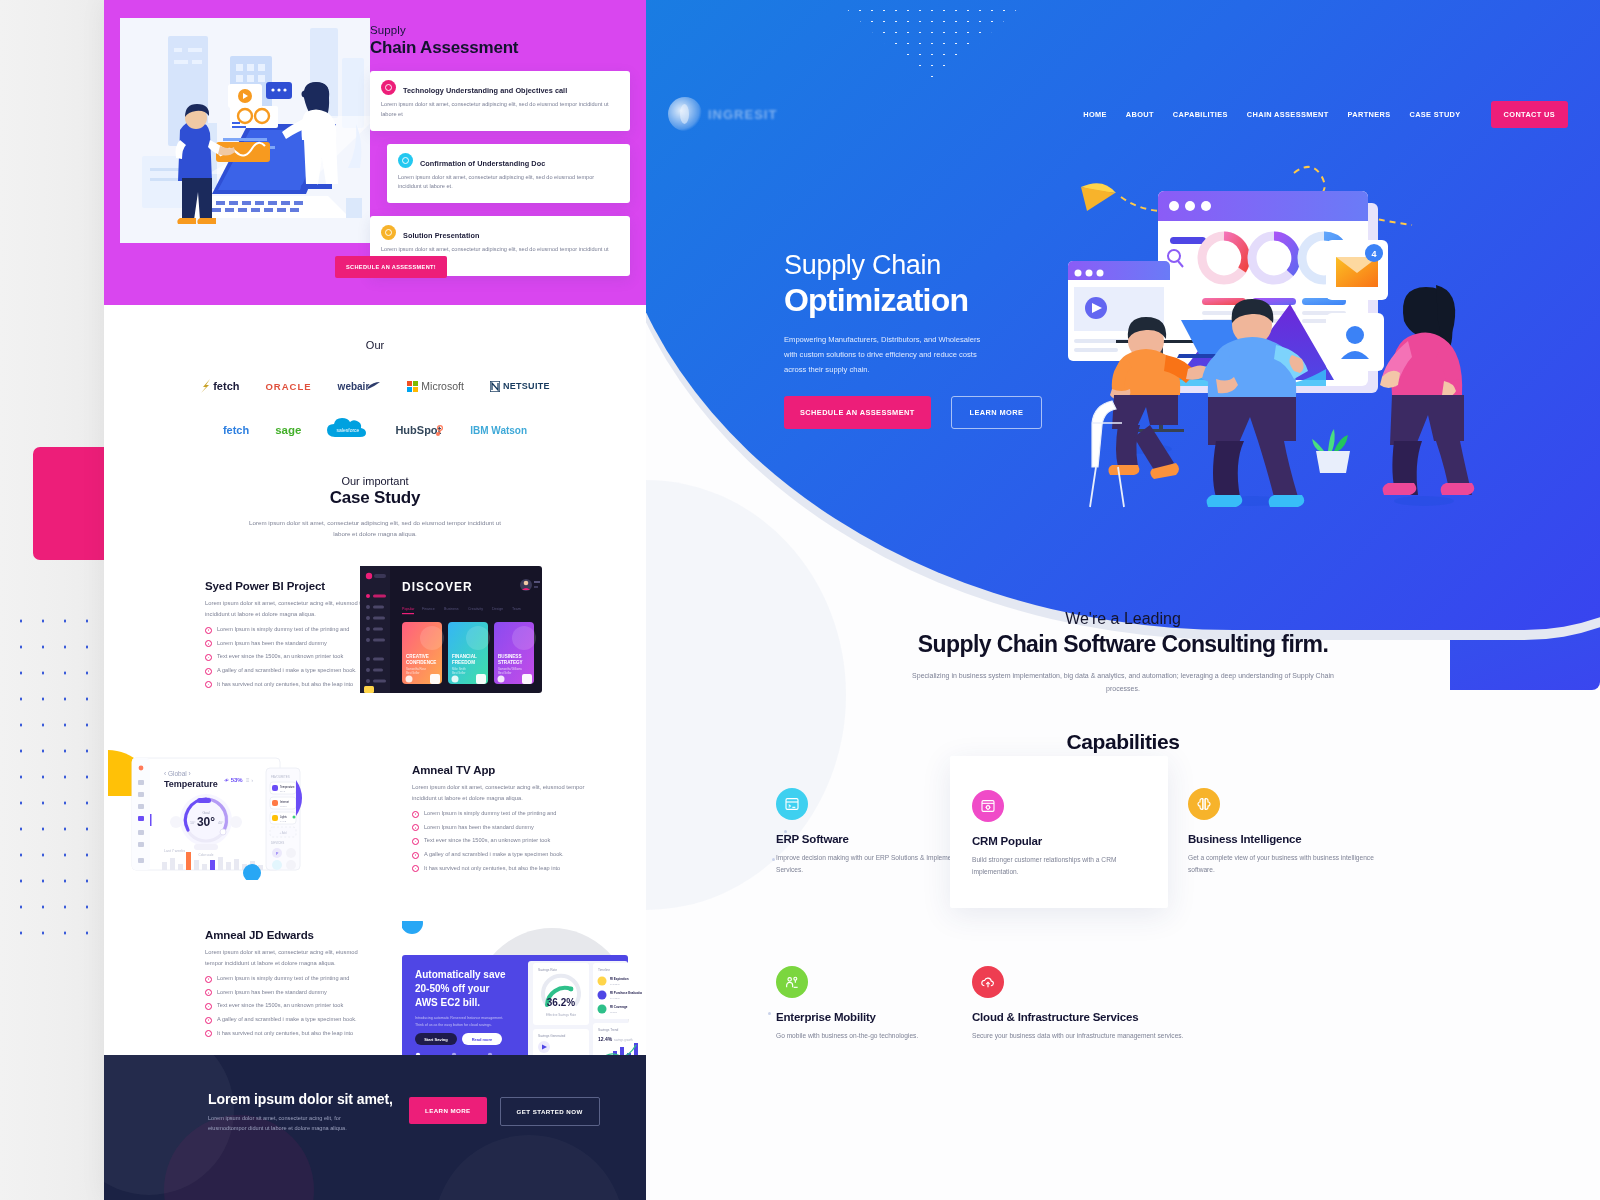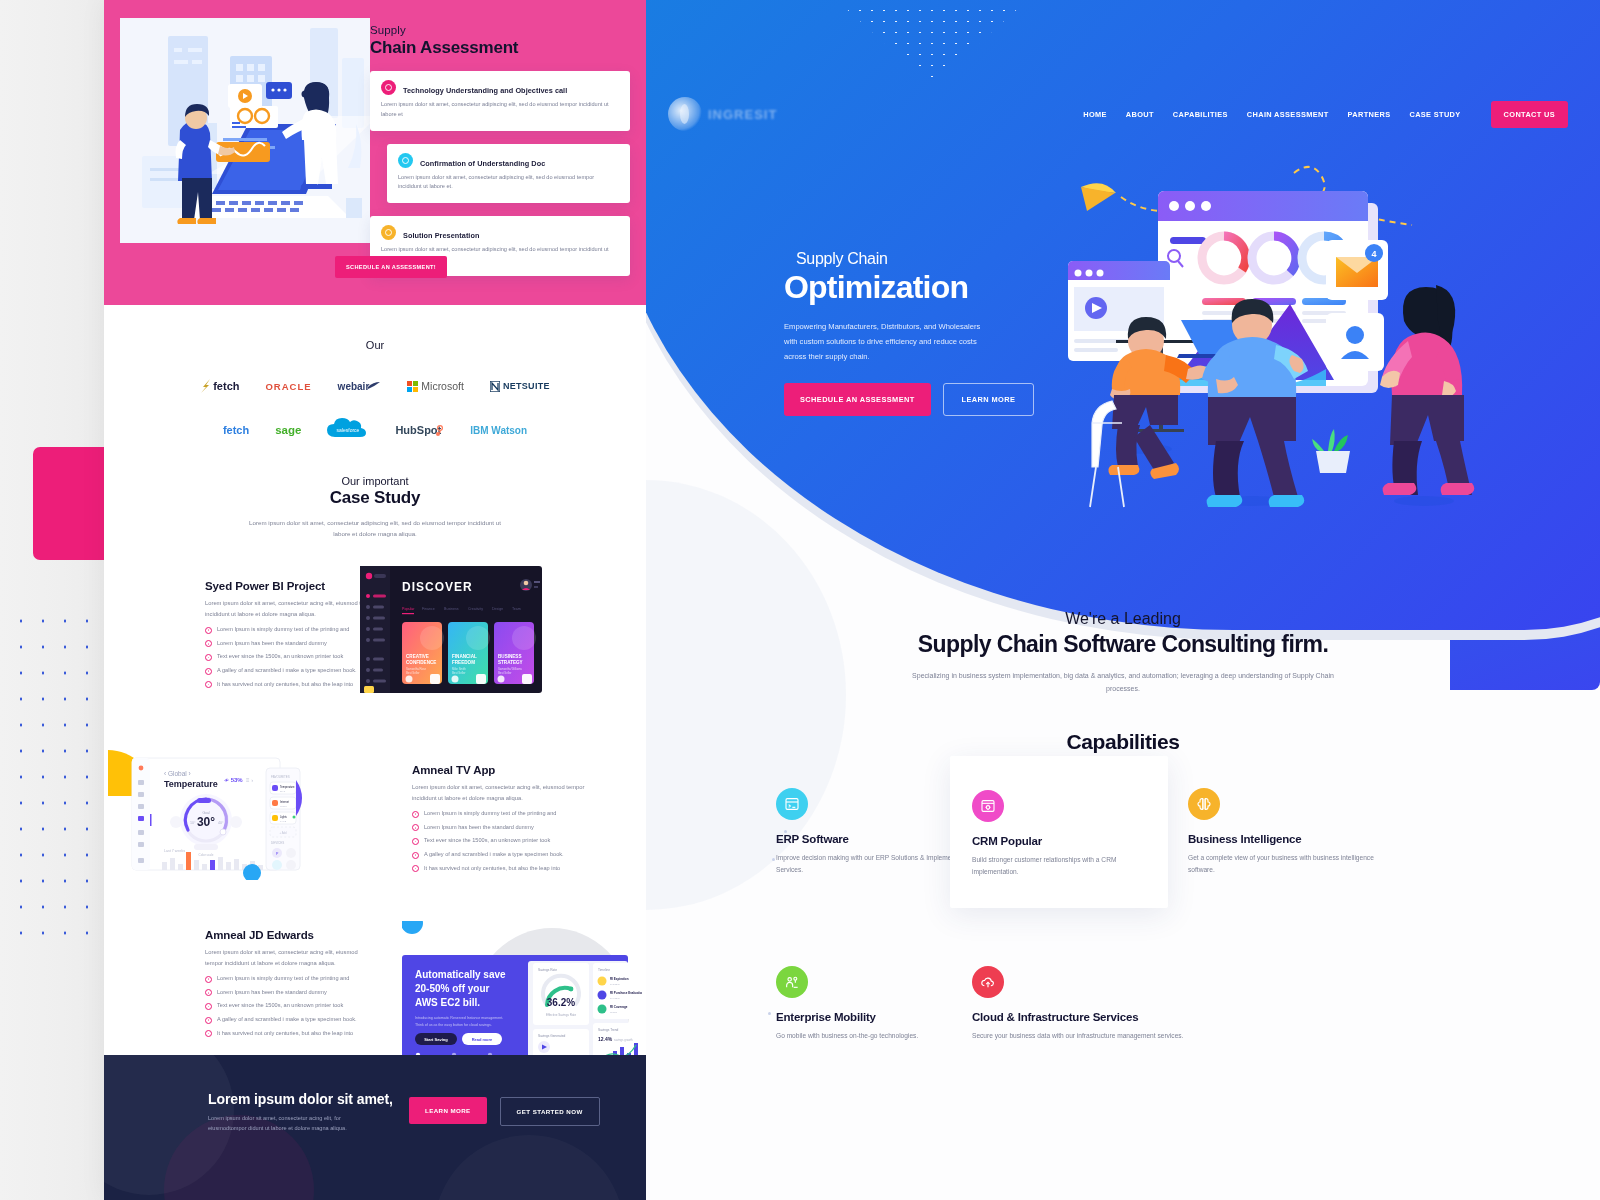--- a/index.html
+++ b/index.html
@@ -40,21 +40,21 @@
     position:absolute; left:500px; top:850px; width:190px; height:200px;
     background:#e9ecf2; border-radius:50%;
   }
 
   
   .left-page {
     position:absolute; left:104px; top:0; width:542px; height:1200px;
     background:#ffffff; overflow:hidden;
     box-shadow:0 0 26px rgba(0,0,0,.06);
   }
-  .lp-hero { position:relative; height:305px; background:#ec4899; }
+  .lp-hero { position:relative; height:305px; background:#d946ef; }
   .lp-illus { position:absolute; left:16px; top:18px; width:250px; height:225px; }
   .lp-hero-text { position:absolute; left:266px; top:24px; width:260px; }
   .lp-kicker { font-size:11.5px; color:#17163a; letter-spacing:.1px; }
   .lp-title { font-size:17px; font-weight:bold; color:#13132e; margin-top:2px; letter-spacing:-.2px; }
 
   .step-card {
     background:#fff; border-radius:3px; padding:9px 11px 11px 11px;
     box-shadow:0 4px 14px rgba(40,60,120,.10);
     margin-top:13px; position:relative;
   }
@@ -141,24 +141,24 @@
   .navmenu{display:flex;align-items:center;gap:19px;}
   .navlink{font-size:7.4px;font-weight:bold;color:#fff;letter-spacing:.35px;cursor:pointer;text-transform:uppercase;}
   .navbtn{background:#ED1E79;color:#fff;border:0;font-size:7.4px;font-weight:bold;letter-spacing:.35px;padding:9px 13px;border-radius:3px;cursor:pointer;margin-left:11px;text-transform:uppercase;}
   .nav-dots{
     position:absolute;left:196px;top:5px;width:180px;height:80px;
     background-image:radial-gradient(rgba(255,255,255,.9) 1.1px, transparent 1.2px);
     background-size:12px 11px;
     clip-path:polygon(0 0,100% 0,50% 100%);
   }
   .hero-copy{position:absolute;left:138px;top:250px;width:300px;}
-  .h-k{font-size:16px;color:#fff;letter-spacing:-.3px;margin-left:12px;}
+  .h-k{font-size:27px;color:#fff;letter-spacing:-.3px;}
   .h-t{font-size:32px;font-weight:bold;color:#fff;letter-spacing:-.8px;margin-top:1px;}
   .h-p{font-size:7.6px;line-height:1.95;color:#e2ecff;margin-top:14px;max-width:200px;}
-  .h-btns{display:flex;gap:12px;margin-top:19px;}
+  .h-btns{display:flex;gap:20px;margin-top:19px;}
   .h-b1{background:#ED1E79;color:#fff;border:0;font-size:7.4px;font-weight:bold;letter-spacing:.4px;padding:11px 16px;border-radius:3px;cursor:pointer;}
   .h-b2{background:transparent;color:#fff;border:1px solid rgba(255,255,255,.6);font-size:7.4px;font-weight:bold;letter-spacing:.4px;padding:11px 18px;border-radius:3px;cursor:pointer;}
 
   .hero-illus{position:absolute;left:380px;top:165px;width:450px;height:345px;}
 
   
   .lead{position:absolute;left:0;top:610px;width:954px;text-align:center;}
   .lead-k{font-size:16px;color:#14142c;}
   .lead-t{font-size:23px;font-weight:bold;color:#101026;letter-spacing:-.6px;margin-top:3px;}
   .lead-p{font-size:7px;line-height:1.85;color:#7e8296;margin-top:12px;}

